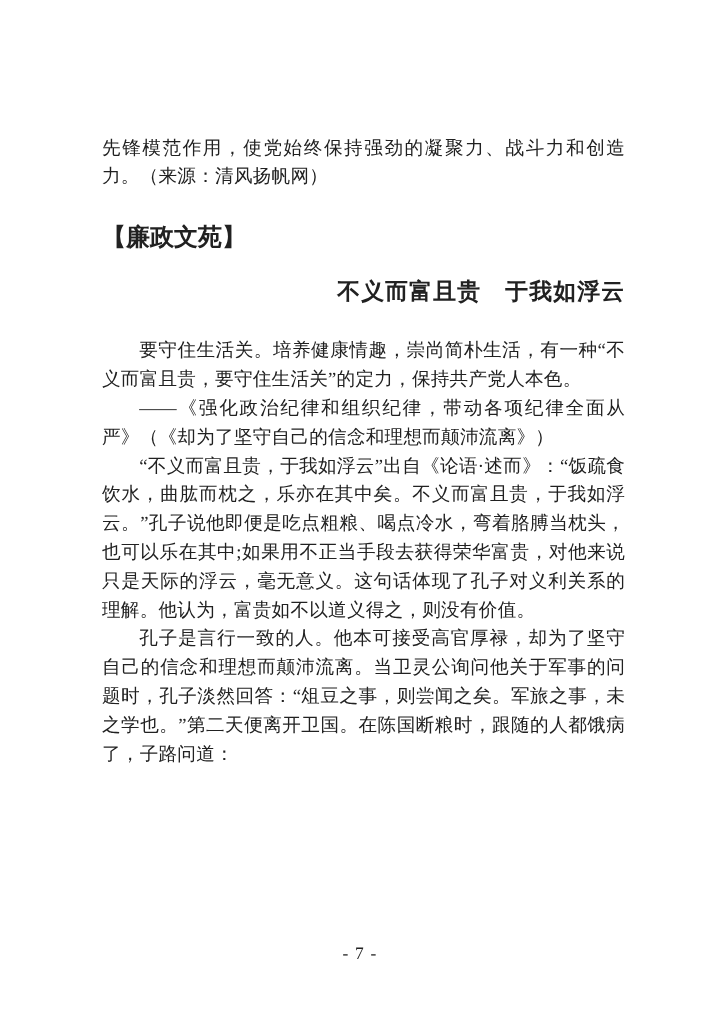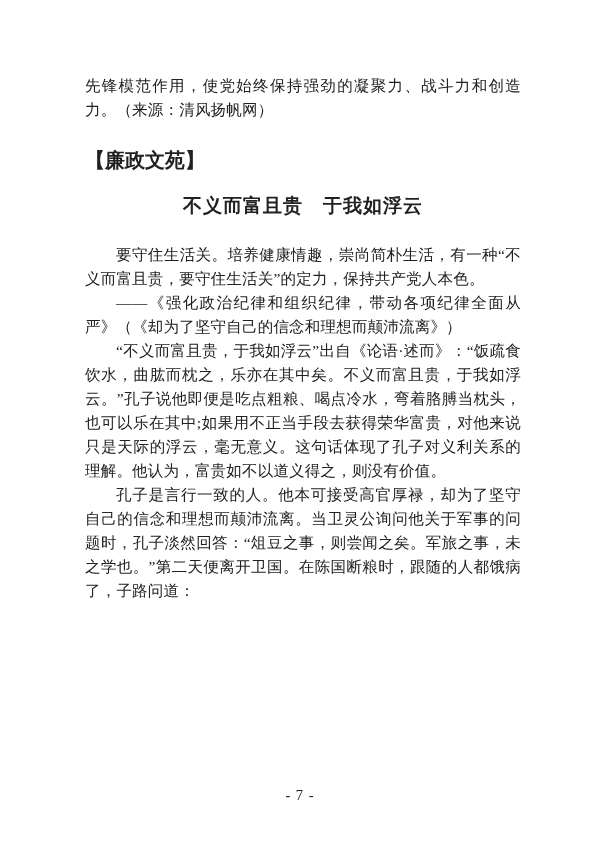--- a/index.html
+++ b/index.html
@@ -16,21 +16,21 @@
     font-family: "Liberation Serif", "DejaVu Serif", serif;
     color: #212121;
     overflow: hidden;
     box-sizing: border-box;
   }
   .content {
     position: absolute;
     top: 0;
     left: 85px;
     right: 79px;
-    padding-top: 74px;
+    padding-top: 112px;
   }
   .body-text {
     margin: 0;
     font-size: 15.5px;
     line-height: 24px;
     text-align: justify;
     text-indent: 2em;
     letter-spacing: 0.2px;
   }
   .no-indent {
@@ -41,22 +41,23 @@
     font-size: 20px;
     line-height: 24px;
     font-weight: bold;
     text-indent: 0;
   }
   .article-title {
     margin: 20px 0 0 0;
     font-size: 19px;
     line-height: 28px;
     font-weight: bold;
-    text-align: center;
+    text-align: right;
     letter-spacing: 1px;
+    font-family: Liberation Mono, monospace;
   }
   .article-body {
     margin-top: 23px;
   }
   .page-number {
     position: absolute;
     top: 785px;
     left: 0;
     right: 0;
     text-align: center;

